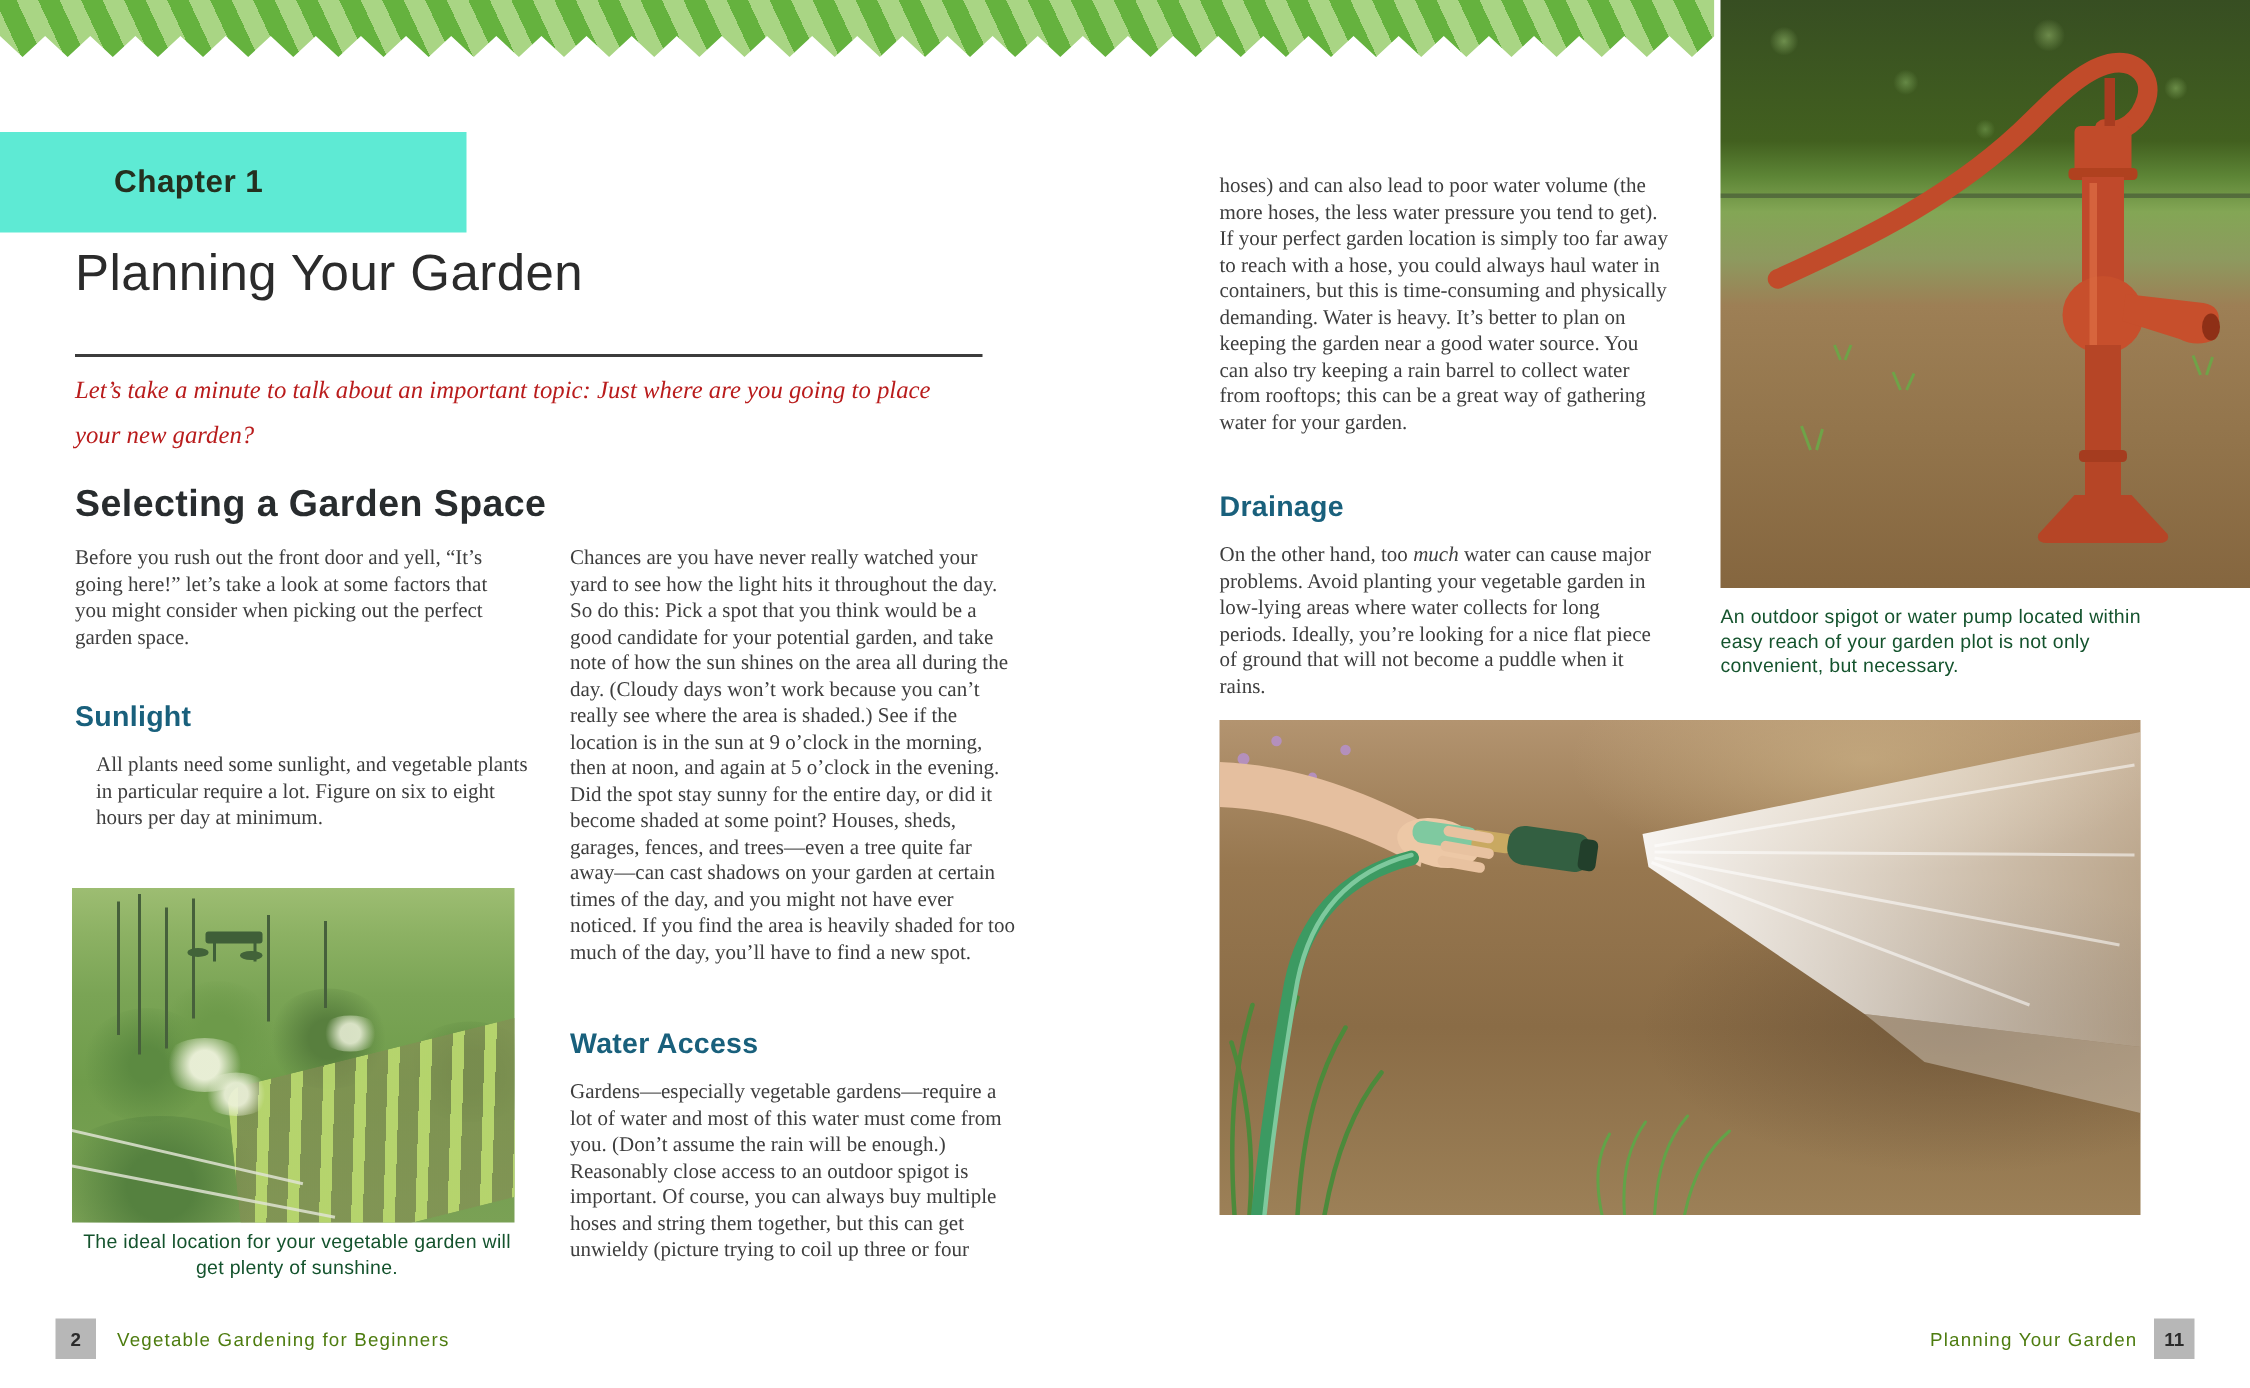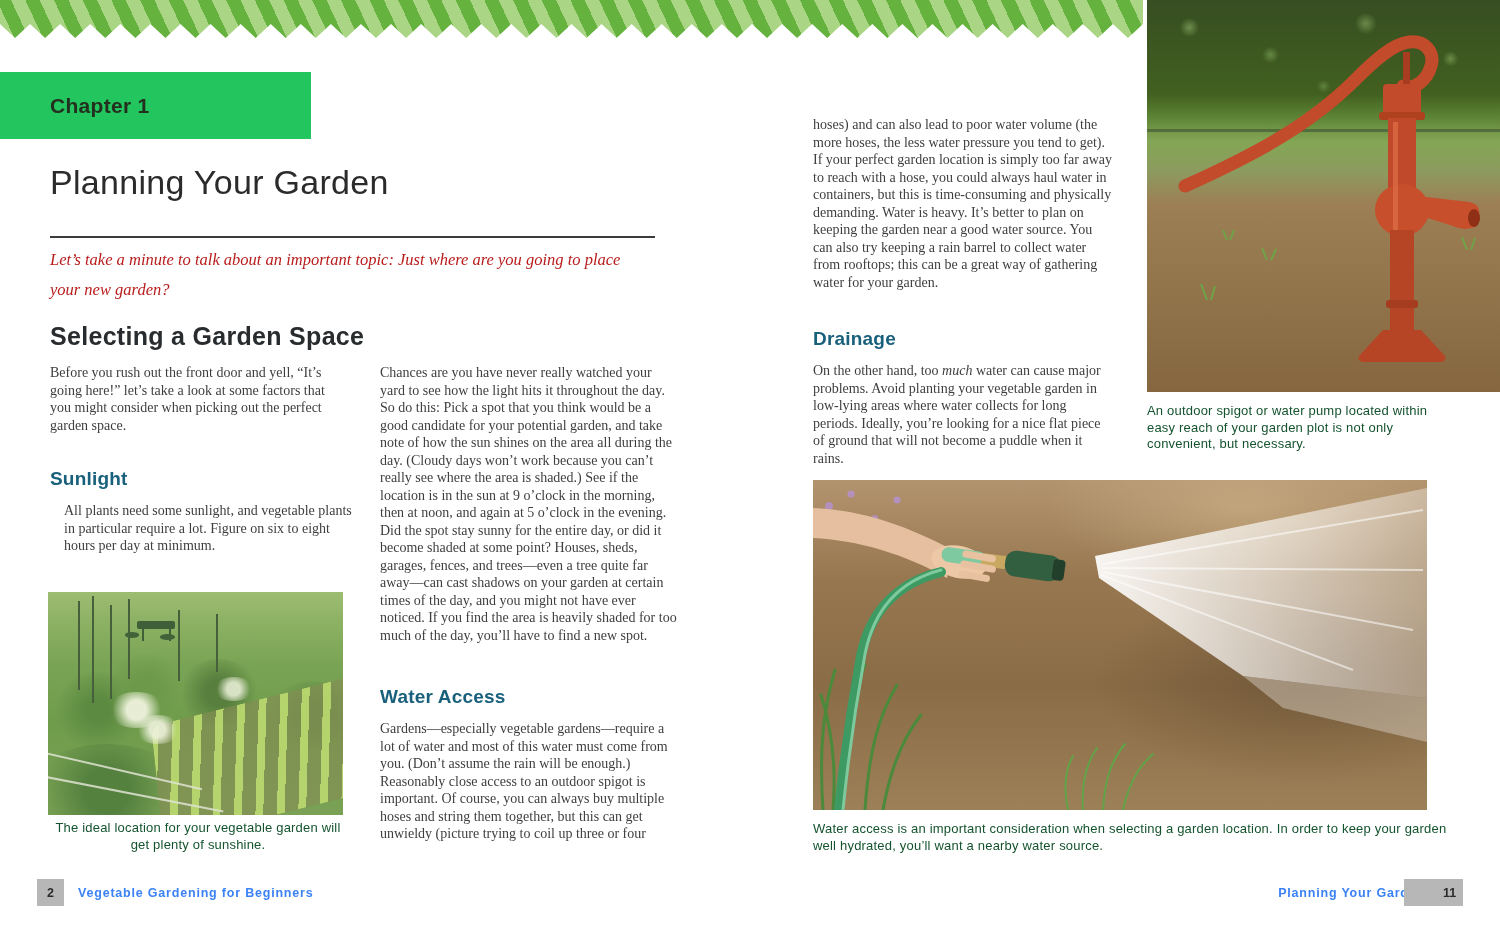--- a/index.html
+++ b/index.html
@@ -7,22 +7,22 @@
     position:relative;width:1500px;height:925px;background:#ffffff;overflow:hidden;
     font-family:"Liberation Sans",sans-serif;
   }
   
   .zigzag{
     position:absolute;left:0;top:0;width:1143px;height:38px;
     background:repeating-linear-gradient(65deg,#a9d584 0 13px,#65b23e 13px 26px);
   }
   
   .chapter-box{
-    position:absolute;left:0;top:72px;width:311px;height:67px;background:#22c55e;
-    display:flex;align-items:center;padding-left:50px;box-sizing:border-box;
+    position:absolute;left:0;top:88px;width:311px;height:67px;background:#5eead4;
+    display:flex;align-items:center;padding-left:76px;box-sizing:border-box;
   }
   .chapter-box span{font-size:21px;font-weight:700;color:#24301f;letter-spacing:.3px;}
   .page-title{
     position:absolute;left:50px;top:163px;font-size:34px;font-weight:400;color:#2b2b2b;letter-spacing:.3px;
   }
   .rule{position:absolute;left:50px;top:236px;width:605px;border-top:2px solid #3c3c3c;}
   .intro{
     position:absolute;left:50px;top:245px;width:585px;
     font-family:"Liberation Serif",serif;font-style:italic;font-size:16.5px;line-height:30px;color:#b91c1c;
   }
@@ -36,21 +36,21 @@
   .caption{
     position:absolute;font-size:13px;line-height:16.5px;color:#14532d;letter-spacing:.2px;
   }
   
   .pagenum-box{
     position:absolute;top:879px;width:27px;height:27px;background:#b7b7b7;
     display:flex;align-items:center;justify-content:center;
     font-size:12.5px;font-weight:700;color:#2b2b2b;
   }
   .footer-text{
-    position:absolute;top:886px;font-size:12.5px;font-weight:700;color:#3b82f6;letter-spacing:.8px;
+    position:absolute;top:886px;font-size:12.5px;font-weight:400;color:#4d7c0f;letter-spacing:.8px;
   }
   
   .photo{position:absolute;overflow:hidden;}
   .abs{position:absolute;}
   
   .garden-photo{
     left:48px;top:592px;width:295px;height:223px;
     background:linear-gradient(180deg,#9dbd72 0%,#8cb163 14%,#7aa455 32%,#6f9c4b 58%,#7aa155 100%);
   }
   .gp-stake{width:2px;background:#46603b;}
@@ -217,20 +217,19 @@
         <rect x="240" y="69" width="12" height="21" rx="4" fill="#223f2b"></rect>
       </g>
 
       <g fill="#e8c2a0">
         <rect x="150" y="70" width="34" height="7" rx="3.5" transform="rotate(10 150 70)"></rect>
         <rect x="148" y="80" width="36" height="7" rx="3.5" transform="rotate(10 148 80)"></rect>
         <rect x="146" y="90" width="32" height="7" rx="3.5" transform="rotate(10 146 90)"></rect>
       </g>
     </svg>
   </div>
-  <div class="caption" style="left:813px;top:821px;width:648px;">Water access is an important consideration when selecting a garden location. In order to keep your garden well hydrated, you’ll want a nearby water source.</div>
 
   <div class="pagenum-box" style="left:37px;">2</div>
   <div class="footer-text" style="left:78px;">Vegetable Gardening for Beginners</div>
   <div class="footer-text" style="right:75px;">Planning Your Garden</div>
-  <div class="pagenum-box" style="right:37px;padding-left:32px;">11</div>
+  <div class="pagenum-box" style="right:37px;">11</div>
 
 </div>
 
 </body></html>

